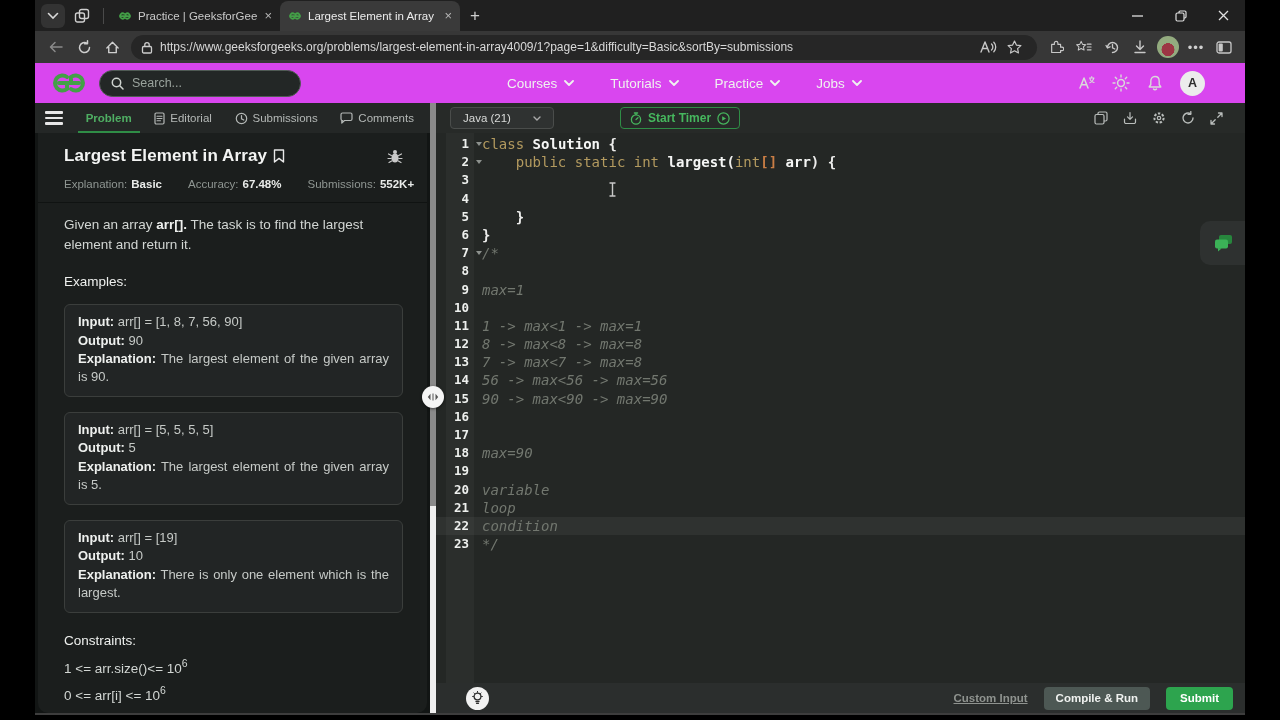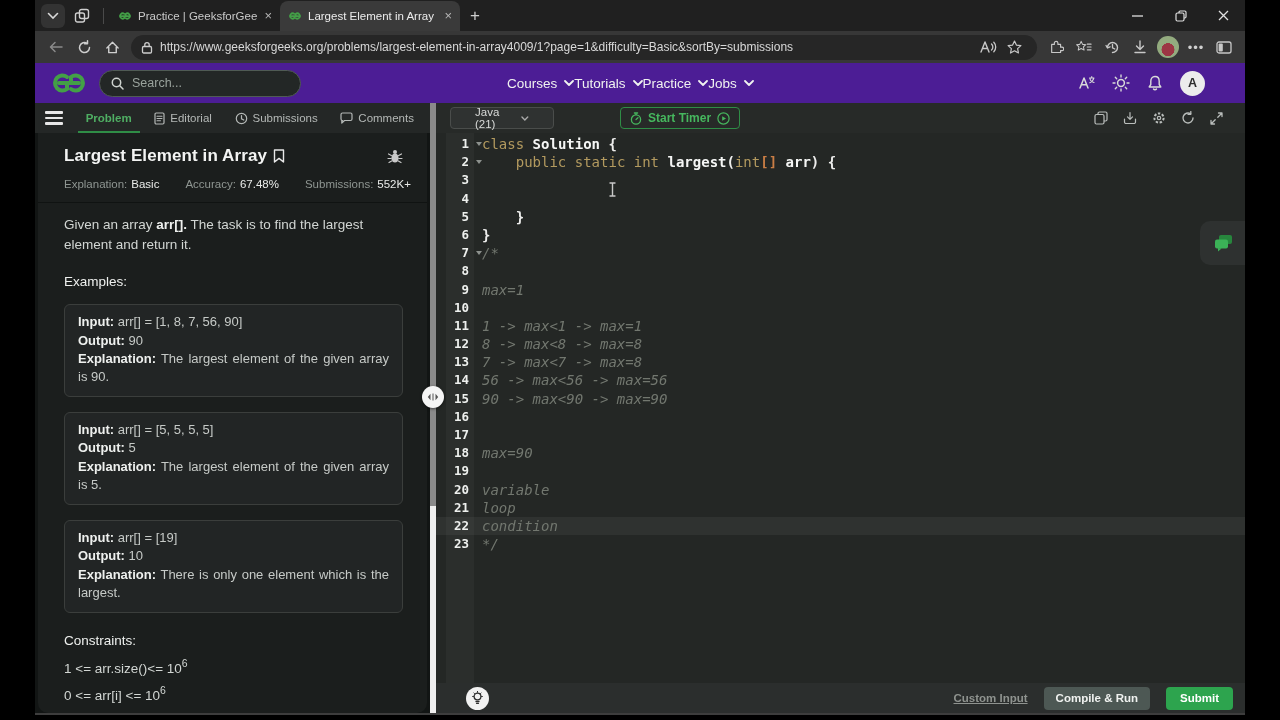--- a/index.html
+++ b/index.html
@@ -23,24 +23,24 @@
 
   
   .toolbar{height:32px;background:#373737;display:flex;align-items:center;gap:2px;padding:0 8px}
   .tbicon{width:26px;height:26px;display:flex;align-items:center;justify-content:center;flex:0 0 auto}
   .addr{flex:1;height:25px;background:#262626;border-radius:13px;display:flex;align-items:center;padding:0 10px;margin:0 4px;min-width:0}
   .url{font-size:12px;color:#d8d8d8;margin-left:7px;white-space:nowrap;overflow:hidden;flex:1}
   .avatar-edge{width:22px;height:22px;border-radius:50%;background:radial-gradient(circle at 50% 62%,#9c3644 0 36%,#93ab7f 38%);flex:0 0 auto}
   .dots{color:#cfcfcf;font-size:13px;letter-spacing:1px}
 
   
-  .gfg-header{height:40px;background:#4c1d95;display:flex;align-items:center;padding:0 14px}
+  .gfg-header{height:40px;background:#d946ef;display:flex;align-items:center;padding:0 14px}
   .search{width:202px;height:27px;border:1px solid #4f5b54;border-radius:14px;background:#232726;display:flex;align-items:center;padding:0 11px;gap:8px;box-sizing:border-box;margin-left:10px}
   .search-ph{font-size:12.5px;color:#9aa39d}
-  .nav{display:flex;margin-left:206px}
+  .nav{display:flex;gap:36px;margin-left:206px}
   .nav-item{display:flex;align-items:center;gap:7px;font-size:13.5px;color:#f0f2f0;font-weight:500}
   .hdr-icons{margin-left:auto;display:flex;align-items:center;gap:17px;padding-right:26px}
   .avatar{width:25px;height:25px;border-radius:50%;background:#ececec;color:#2b2b2b;font-weight:700;font-size:12.5px;display:flex;align-items:center;justify-content:center}
 
   
   .content{display:flex;height:610px;position:relative}
   .left{width:395px;display:flex;flex-direction:column;background:#121514}
   .ptabs{height:30px;background:#242726;display:flex;align-items:center;padding:0 16px 0 10px;justify-content:space-between}
   .burger{display:flex;flex-direction:column;gap:3px}
   .burger span{display:block;width:18px;height:2.5px;background:#e8e8e8;border-radius:1px}
@@ -48,40 +48,40 @@
   .ptab.active{color:#4fae63;font-weight:700}
   .ptab.active .underline{position:absolute;bottom:0;left:-8px;right:-8px;height:2.5px;background:#2f8d46}
   .card{flex:1;margin:0 3px;background:#1b1e1d;border-radius:0 0 10px 10px;overflow:hidden;display:flex;flex-direction:column}
   .card-head{padding:13px 24px 12px 26px}
   .title-row{display:flex;align-items:center}
   .p-title{font-size:17px;font-weight:700;color:#f3f4f3;letter-spacing:.1px}
   .bm{margin-left:6px}
   .spacer{flex:1}
   .meta-row{display:flex;gap:26px;margin-top:12px;font-size:11.5px;color:#8f9692}
   .meta-row.second{margin-top:7px}
-  .meta-val{color:#e9ebe9;font-weight:400;margin-left:4px}
+  .meta-val{color:#e9ebe9;font-weight:700;margin-left:4px}
   .card-body{padding:12px 24px 0 26px;border-top:1px solid #101312}
   .desc{font-size:13.5px;color:#d2d6d3;line-height:1.45}
   .desc b{color:#eef0ee}
   .ex-head,.cons-head{font-size:13.5px;font-weight:400;color:#eef0ee;margin-top:20px}
   .ex-box{margin-top:15px;background:#222525;border:1px solid #3b3e3c;border-radius:6px;padding:8px 13px 9px;font-size:13px;color:#c6cac7;line-height:1.42}
   .ex-box b{color:#eef0ee}
   .expl{text-align:justify}
   .cons{font-size:13.5px;color:#d2d6d3;margin-top:9px}
   .cons sup{font-size:10.5px}
 
   
   .divider{width:6px;background:#8a8a8a;position:relative;z-index:4}
   .div-thumb{position:absolute;left:0;width:100%;top:66%;height:34%;background:#efefef}
   .div-handle{position:absolute;left:-8px;top:283px;width:22px;height:22px;border-radius:50%;background:#f5f5f5;display:flex;align-items:center;justify-content:center;z-index:5;box-shadow:0 1px 3px rgba(0,0,0,.55)}
 
   
   .editor{flex:1;display:flex;flex-direction:column;background:#242725;position:relative;min-width:0}
   .etoolbar{height:30px;background:#272a28;display:flex;align-items:center;padding:0 0 0 14px}
-  .lang{width:104px;height:22px;background:#2f3231;border:1px solid #4a4d4b;border-radius:4px;display:flex;align-items:center;justify-content:space-between;padding:0 24px;font-size:11.5px;color:#d9dbd9;box-sizing:border-box}
+  .lang{width:104px;height:22px;background:#2f3231;border:1px solid #4a4d4b;border-radius:4px;display:flex;align-items:center;justify-content:space-between;padding:0 12px;font-size:11.5px;color:#d9dbd9;box-sizing:border-box}
   .timer-btn{margin-left:66px;height:22px;border:1px solid #2f8d46;border-radius:4px;display:flex;align-items:center;gap:6px;padding:0 9px;color:#46b75e;font-size:12px;font-weight:600;box-sizing:border-box}
   .etools{margin-left:auto;display:flex;gap:15px;padding-right:22px;align-items:center}
   .code-area{flex:1;position:relative;padding-top:2px;font-family:"DejaVu Sans Mono",monospace;overflow:hidden;
     background:linear-gradient(90deg,#242725 0,#242725 10px,#2b2e2c 10px,#2b2e2c 38px,#242725 38px)}
   .code-row{display:flex;height:18.2px;line-height:18.2px}
   .code-row.current{background:rgba(255,255,255,.05)}
   .ln{width:38px;text-align:right;padding-right:5px;box-sizing:border-box;font-size:12.5px;font-weight:700;color:#eef0ee;position:relative;flex:0 0 auto}
   .fold{position:absolute;right:-8px;top:7px;width:0;height:0;border-left:3.5px solid transparent;border-right:3.5px solid transparent;border-top:4.5px solid #8d918e}
   .code-text{margin-left:8px;white-space:pre;font-size:14px}
   .code-text .kw{color:#b39a5f}

